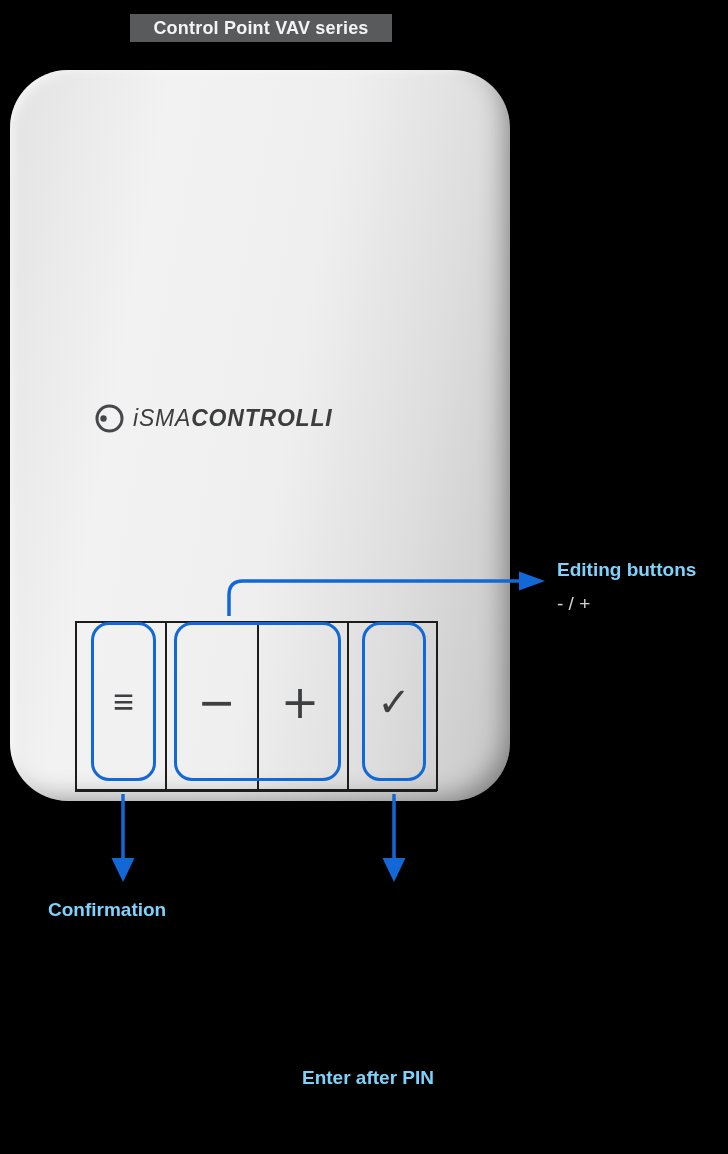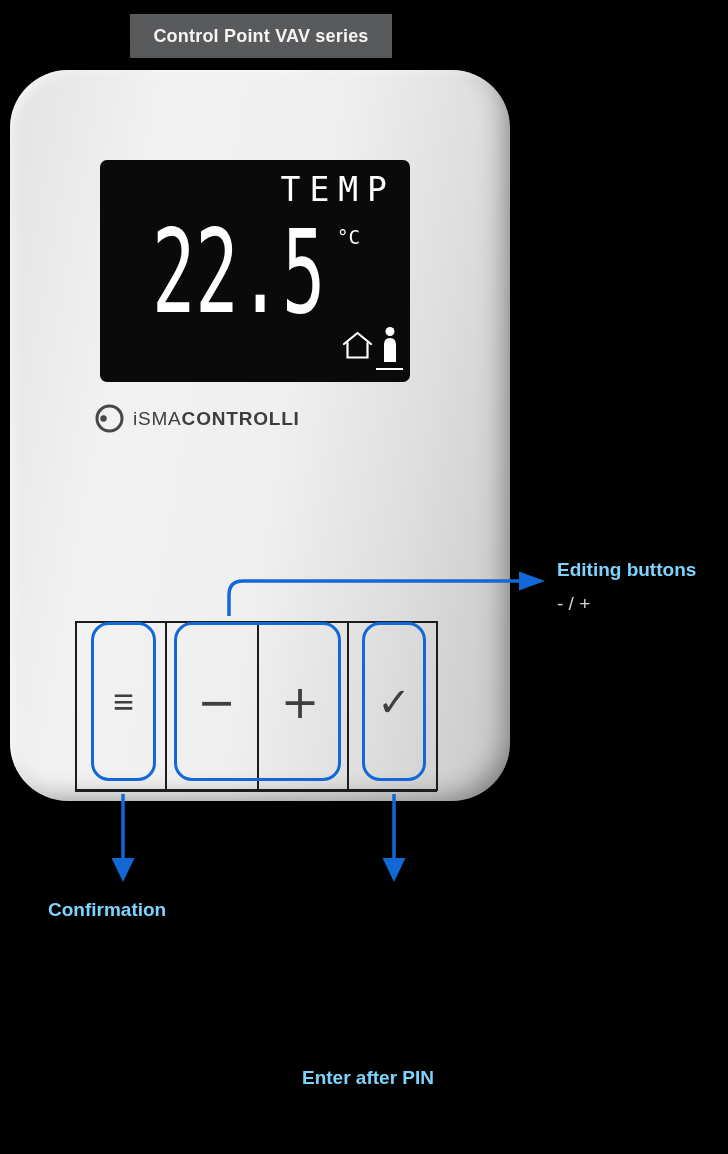--- a/index.html
+++ b/index.html
@@ -2,21 +2,21 @@
 <html><head>
 <meta charset="utf-8">
 <style>
   * { margin:0; padding:0; box-sizing:border-box; }
   html,body { background:#000; }
   body { font-family:"Liberation Sans", sans-serif; }
   .canvas { position:relative; width:728px; height:1154px; background:#000; overflow:hidden; margin:0 auto; }
 
   
   .title-badge {
-    position:absolute; left:130px; top:14px; width:262px; height:44px;
+    position:absolute; left:130px; top:14px; width:262px; height:28px;
     background:#595a5c; color:#f4f4f5; font-size:18px; font-weight:bold;
     display:flex; align-items:center; justify-content:center; letter-spacing:.2px;
   }
 
   
   .device {
     position:absolute; left:10px; top:70px; width:500px; height:731px;
     border-radius:58px;
     background:linear-gradient(100deg,#e3e3e3 0%,#f2f2f2 26%,#efefef 54%,#dedede 76%,#c6c6c6 100%);
     box-shadow: inset 8px 6px 14px -8px rgba(255,255,255,.95),
@@ -38,21 +38,21 @@
     position:absolute; left:52px; top:54px; font-size:116px; line-height:1;
     transform:scaleX(.62); transform-origin:left top; color:#fff; white-space:nowrap;
   }
   .lcd-unit { position:absolute; left:237px; top:66px; font-size:19px; color:#fff; }
   .lcd-home { position:absolute; left:241px; top:170px; }
   .lcd-person { position:absolute; left:281px; top:166px; }
   .lcd-underline { position:absolute; left:276px; top:208px; width:27px; height:2px; background:#fff; }
 
   
   .brand { position:absolute; left:84px; top:333px; display:flex; align-items:center; gap:8px; }
-  .brand-text { font-size:19px; color:#3c3d3f; letter-spacing:.8px; white-space:nowrap; }
+  .brand-text { font-size:23px; color:#3c3d3f; letter-spacing:.8px; white-space:nowrap;font-style:italic; }
   .brand-light { font-weight:normal; }
   .brand-bold { font-weight:bold; }
 
   
   .panel-line { position:absolute; background:#1c1c1e; }
   .pl-top    { left:65px;  top:551px; width:362px; height:2px; }
   .pl-bottom { left:65px;  top:719px; width:362px; height:3px; }
   .pl-v      { top:551px; width:2px; height:170px; }
   .pl-v1 { left:65px; }  .pl-v2 { left:155px; } .pl-v3 { left:247px; }
   .pl-v4 { left:337px; } .pl-v5 { left:426px; }
@@ -91,34 +91,20 @@
 </style>
 </head>
 <body>
 
 <div class="canvas">
 
   <div class="title-badge">Control Point VAV series</div>
 
   <div class="device">
 
-    <div class="lcd">
-      <div class="lcd-label">TEMP</div>
-      <div class="lcd-value">22.5</div>
-      <div class="lcd-unit">°C</div>
-      <svg class="lcd-home" width="33" height="31" viewBox="0 0 33 31">
-        <path d="M3 14 L16.5 3 L30 14" fill="none" stroke="#ffffff" stroke-width="2.2" stroke-linecap="round" stroke-linejoin="round"></path>
-        <path d="M6.5 13 L6.5 27.5 L26.5 27.5 L26.5 13" fill="none" stroke="#ffffff" stroke-width="2.2" stroke-linecap="round"></path>
-      </svg>
-      <svg class="lcd-person" width="18" height="38" viewBox="0 0 18 38">
-        <circle cx="9" cy="5.5" r="4.5" fill="#ffffff"></circle>
-        <path d="M9 12 c-4.5 0 -6 3.2 -6 7.2 L3 36 L15 36 L15 19.2 c0 -4 -1.5 -7.2 -6 -7.2 z" fill="#ffffff"></path>
-      </svg>
-      <div class="lcd-underline"></div>
-    </div>
 
     <div class="brand">
       <svg width="31" height="31" viewBox="0 0 31 31">
         <circle cx="15.5" cy="15.5" r="12.5" fill="none" stroke="#46474a" stroke-width="3"></circle>
         <circle cx="9.5" cy="15.5" r="3.2" fill="#46474a"></circle>
       </svg>
       <div class="brand-text"><span class="brand-light">iSMA</span><span class="brand-bold">CONTROLLI</span></div>
     </div>
 
     <div class="panel-line pl-top"></div>

